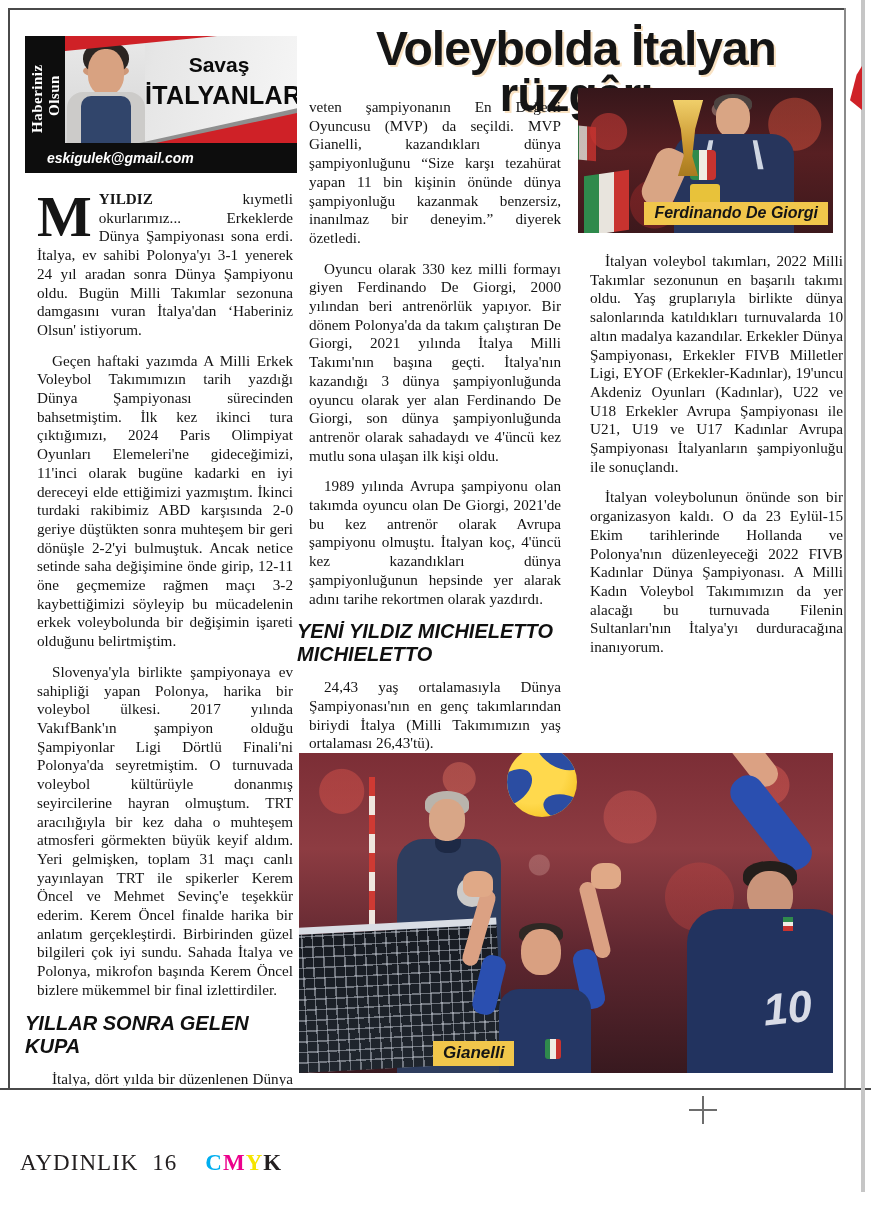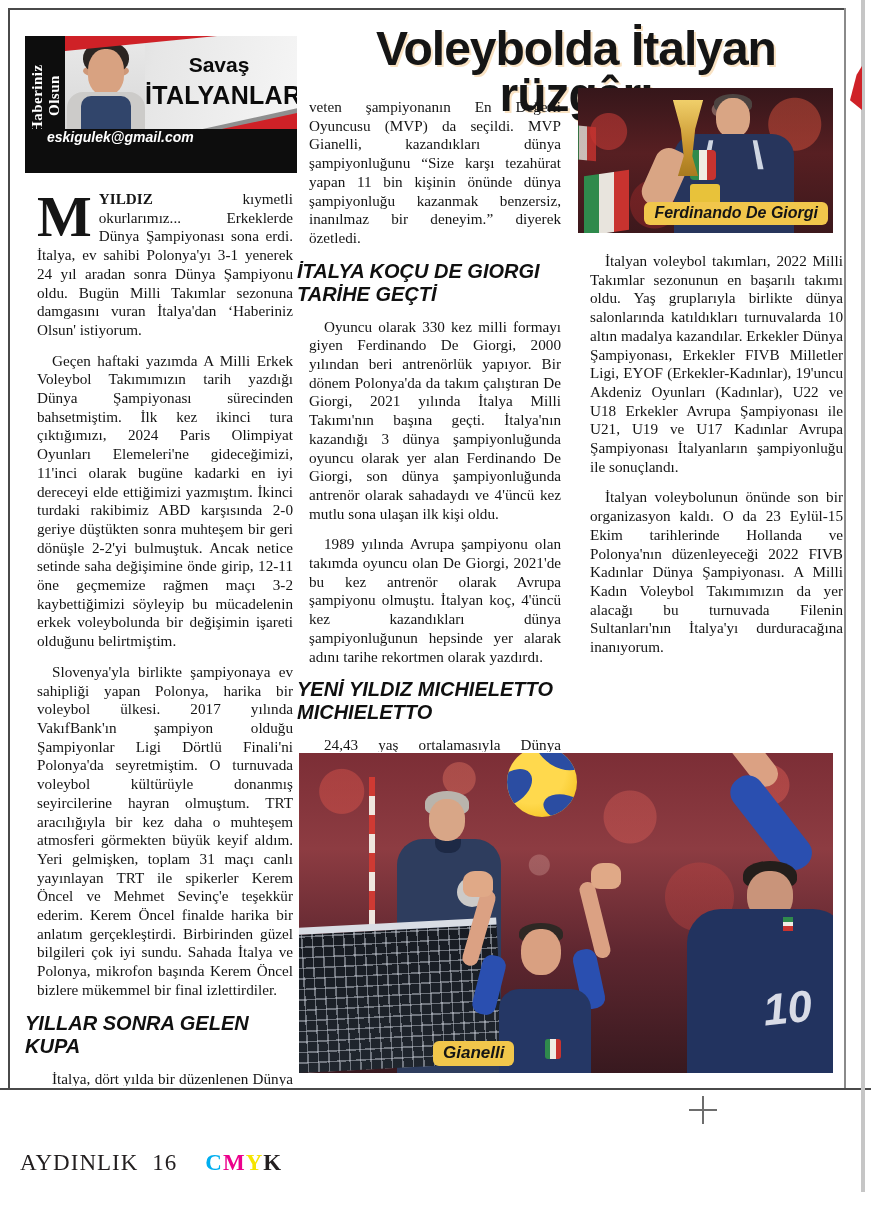--- a/index.html
+++ b/index.html
@@ -40,22 +40,22 @@
   .ab-red-top{position:absolute;left:40px;top:0;width:152px;height:15px;background:#cf2127;
               clip-path:polygon(0 0,100% 0,0 100%);}
   .ab-gray-wedge{position:absolute;right:0;bottom:26px;width:176px;height:44px;background:#8f8f8f;
                  clip-path:polygon(100% 12%,100% 100%,0 100%);}
   .ab-red-bottom{position:absolute;right:0;bottom:26px;width:160px;height:34px;background:#cf2127;
                  clip-path:polygon(100% 0,100% 100%,0 100%);}
   .ab-name{position:absolute;left:120px;right:4px;top:16px;text-align:center;
            font-family:"Liberation Sans",sans-serif;color:#0b0b0b;}
   .ab-first{font-size:21px;font-weight:bold;line-height:26px;}
   .ab-last{font-size:25px;font-weight:bold;line-height:34px;letter-spacing:.3px;}
-  .ab-email{position:absolute;left:0;bottom:0;width:100%;height:44px;background:#0d0d0d;
-            display:flex;}
+  .ab-email{position:absolute;left:0;bottom:0;width:100%;height:30px;background:#0d0d0d;
+            display:flex;align-items:center;}
   .ab-email span{margin-left:22px;color:#fff;font-family:"Liberation Sans",sans-serif;
                  font-style:italic;font-weight:bold;font-size:14px;}
 
   
   .headline{left:302px;top:26px;width:548px;text-align:center;
             font-family:"Liberation Sans",sans-serif;font-weight:bold;font-size:48px;
             line-height:46px;color:#151515;letter-spacing:-1px;
             text-shadow:2px 2px 0 rgba(235,150,40,.28);}
 
   
@@ -173,21 +173,21 @@
   .rp-back{position:absolute;left:28px;top:156px;width:160px;height:164px;background:#22335f;
       border-radius:34px 34px 0 0;}
   .rp-num{position:absolute;left:76px;top:74px;color:#e8eaf2;font-family:"Liberation Sans",sans-serif;
       font-weight:bold;font-size:44px;font-style:italic;opacity:.92;transform:rotate(-6deg);}
   .rp-flag{position:absolute;left:96px;top:8px;width:10px;height:14px;
       background:linear-gradient(180deg,#2f8a4c 0 33%,#f0ece4 33% 66%,#c8332f 66% 100%);}
 
   
   .caption{position:absolute;background:#f1c64b;color:#151515;
       font-family:"Liberation Sans",sans-serif;font-weight:bold;font-style:italic;
-      padding:2px 10px 3px 10px;border-radius:6px;}
+      padding:2px 10px 3px 10px;}
   .cap-degiorgi{right:5px;bottom:8px;font-size:16px;}
   .cap-gianelli{left:134px;top:288px;font-size:17px;}
 
   
   .reg-cross{left:689px;top:1096px;width:28px;height:28px;}
   .reg-cross::before{content:"";position:absolute;left:13px;top:0;width:2px;height:28px;background:#6d6d6d;}
   .reg-cross::after{content:"";position:absolute;left:0;top:13px;width:28px;height:2px;background:#6d6d6d;}
   .footer{left:20px;top:1150px;width:500px;font-size:23px;letter-spacing:1px;
           font-family:"Liberation Serif",serif;color:#221e1f;}
   .footer .paper{font-variant:small-caps;}
@@ -238,21 +238,20 @@
   <p><span class="dropcap">M</span><span class="lead">YILDIZ</span><span> kıymetli okurlarımız... Erkeklerde Dünya Şampiyonası sona erdi. İtalya, ev sahibi Polonya'yı 3-1 yenerek 24 yıl aradan sonra Dünya Şampiyonu oldu. Bugün Milli Takımlar sezonuna damgasını vuran İtalya'dan ‘Haberiniz Olsun' istiyorum.</span></p>
   <p class="ind">Geçen haftaki yazımda A Milli Erkek Voleybol Takımımızın tarih yazdığı Dünya Şampiyonası sürecinden bahsetmiştim. İlk kez ikinci tura çıktığımızı, 2024 Paris Olimpiyat Oyunları Elemeleri'ne gideceğimizi, 11'inci olarak bugüne kadarki en iyi dereceyi elde ettiğimizi yazmıştım. İkinci turdaki rakibimiz ABD karşısında 2-0 geriye düştükten sonra muhteşem bir geri dönüşle 2-2'yi bulmuştuk. Ancak netice setinde saha değişimine önde girip, 12-11 öne geçmemize rağmen maçı 3-2 kaybettiğimizi söyleyip bu mücadelenin erkek voleybolunda bir değişimin işareti olduğunu belirtmiştim.</p>
   <p class="ind">Slovenya'yla birlikte şampiyonaya ev sahipliği yapan Polonya, harika bir voleybol ülkesi. 2017 yılında VakıfBank'ın şampiyon olduğu Şampiyonlar Ligi Dörtlü Finali'ni Polonya'da seyretmiştim. O turnuvada voleybol kültürüyle donanmış seyircilerine hayran olmuştum. TRT aracılığıyla bir kez daha o muhteşem atmosferi görmekten büyük keyif aldım. Yeri gelmişken, toplam 31 maçı canlı yayınlayan TRT ile spikerler Kerem Öncel ve Mehmet Sevinç'e teşekkür ederim. Kerem Öncel finalde harika bir anlatım gerçekleştirdi. Birbirinden güzel bilgileri çok iyi sundu. Sahada İtalya ve Polonya, mikrofon başında Kerem Öncel bizlere mükemmel bir final izlettirdiler.</p>
   <h3 class="subhead">YILLAR SONRA GELEN KUPA</h3>
   <p class="ind">İtalya, dört yılda bir düzenlenen Dünya Şampiyonası'nda 1990, 1994 ve 1998 yıllarında üç kez üst üste şampiyonluğa ulaştıktan 24 yıl sonra dünya şampiyonu oldu. Le Azzurre (Maviler), oynadığı 7 maçı da kazanırken sadece 4 set kaybetti. Üç kez dünya şampiyonluğu bulunan Polonya ise bu kez finalde kaybetti.</p>
 
 </div>
 
 <div class="abs col col2">
   <p>veten şampiyonanın En Değerli Oyuncusu (MVP) da seçildi. MVP Gianelli, kazandıkları dünya şampiyonluğunu “Size karşı tezahürat yapan 11 bin kişinin önünde dünya şampiyonluğu kazanmak benzersiz, inanılmaz bir deneyim.” diyerek özetledi.</p>
-  <h3 class="subhead">İTALYA KOÇU DE GIORGI TARİHE GEÇTİ</h3>
   <p class="ind">Oyuncu olarak 330 kez milli formayı giyen Ferdinando De Giorgi, 2000 yılından beri antrenörlük yapıyor. Bir dönem Polonya'da da takım çalıştıran De Giorgi, 2021 yılında İtalya Milli Takımı'nın başına geçti. İtalya'nın kazandığı 3 dünya şampiyonluğunda oyuncu olarak yer alan Ferdinando De Giorgi, son dünya şampiyonluğunda antrenör olarak sahadaydı ve 4'üncü kez mutlu sona ulaşan ilk kişi oldu.</p>
   <p class="ind">1989 yılında Avrupa şampiyonu olan takımda oyuncu olan De Giorgi, 2021'de bu kez antrenör olarak Avrupa şampiyonu olmuştu. İtalyan koç, 4'üncü kez kazandıkları dünya şampiyonluğunun hepsinde yer alarak adını tarihe rekortmen olarak yazdırdı.</p>
   <h3 class="subhead">YENİ YILDIZ MICHIELETTO MICHIELETTO</h3>
   <p class="ind">24,43 yaş ortalamasıyla Dünya Şampiyonası'nın en genç takımlarından biriydi İtalya (Milli Takımımızın yaş ortalaması 26,43'tü).</p>
   <p class="ind">Tokyo Olimpiyatları ve Milletler Ligi'nde de yer alan 21 yaşındaki Alessandro Michieletto, kariyerindeki U19 ve U21 Dünya</p>
 </div>
 
 <div class="abs col col3">
   <p class="ind">İtalyan voleybol takımları, 2022 Milli Takımlar sezonunun en başarılı takımı oldu. Yaş gruplarıyla birlikte dünya salonlarında katıldıkları turnuvalarda 10 altın madalya kazandılar. Erkekler Dünya Şampiyonası, Erkekler FIVB Milletler Ligi, EYOF (Erkekler-Kadınlar), 19'uncu Akdeniz Oyunları (Kadınlar), U22 ve U18 Erkekler Avrupa Şampiyonası ile U21, U19 ve U17 Kadınlar Avrupa Şampiyonası İtalyanların şampiyonluğu ile sonuçlandı.</p>
   <p class="ind">İtalyan voleybolunun önünde son bir organizasyon kaldı. O da 23 Eylül-15 Ekim tarihlerinde Hollanda ve Polonya'nın düzenleyeceği 2022 FIVB Kadınlar Dünya Şampiyonası. A Milli Kadın Voleybol Takımımızın da yer alacağı bu turnuvada Filenin Sultanları'nın İtalya'yı durduracağına inanıyorum.</p>

